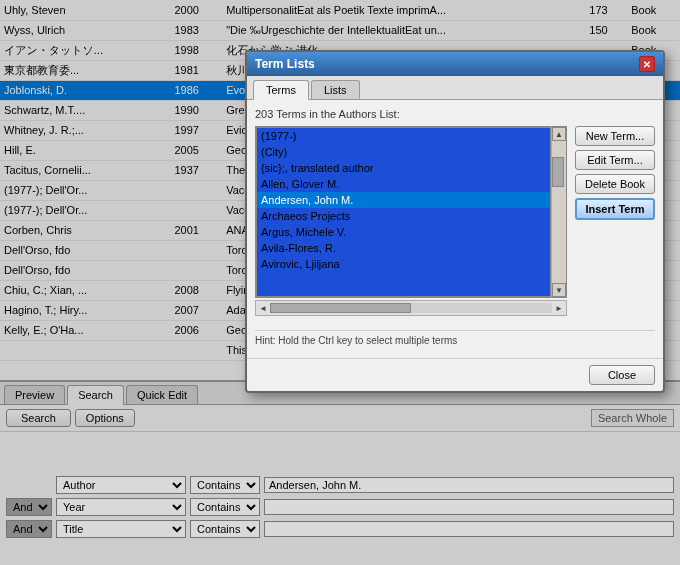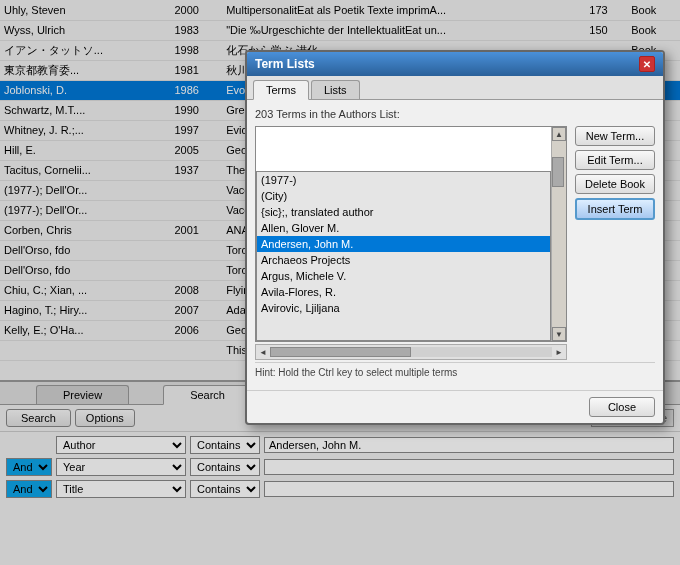--- a/index.html
+++ b/index.html
@@ -52,28 +52,27 @@
 
     .tabs-bar {
       display: flex;
       align-items: flex-end;
       background: #e0e0e0;
       border-bottom: 1px solid #999;
       padding: 3px 4px 0 4px;
       gap: 2px;
     }
     .tab-item {
-      padding: 3px 26px;
+      padding: 3px 10px;
       background: #d0d0d0;
       border: 1px solid #999;
       border-bottom: none;
       font-size: 11px;
       cursor: pointer;
       border-radius: 3px 3px 0 0;
-      margin-left: 32px;
     }
     .tab-item.active {
       background: #f0f0f0;
       border-bottom: 1px solid #f0f0f0;
       margin-bottom: -1px;
       z-index: 1;
     }
 
     .search-toolbar {
       display: flex;
@@ -105,32 +104,33 @@
       border: 1px solid #999;
       padding: 2px 6px;
       background: #e8e8e8;
     }
 
     .search-rows {
       padding: 4px 6px;
       display: flex;
       flex-direction: column;
       gap: 4px;
+      margin-top: 40px;
     }
     .search-row {
       display: flex;
       align-items: center;
       gap: 4px;
     }
     .and-select {
       width: 46px;
       font-size: 11px;
       padding: 1px 2px;
       border: 1px solid #888;
-      background: #0ea5e9;
+      background: #a3a3a3;
     }
     .field-select {
       width: 130px;
       font-size: 11px;
       padding: 1px 2px;
       border: 1px solid #888;
       background: #fff;
     }
     .cond-select {
       width: 70px;
@@ -235,24 +235,23 @@
 
     .terms-listbox-wrap {
       position: relative;
       flex: 1;
     }
 
     .terms-listbox {
       width: 100%;
       height: 170px;
       border: 1px solid #888;
-      background: #e5e5e5;
+      background: #1d4ed8;
       overflow-y: scroll;
       font-size: 11px;
-      margin-top: 44px;
     }
     .terms-listbox-item {
       padding: 2px 4px;
       cursor: pointer;
       white-space: nowrap;
     }
     .terms-listbox-item.selected {
       background: #0078d7;
       color: #fff;
     }
@@ -278,27 +277,27 @@
       border: 1px solid #888;
       border-radius: 3px;
       cursor: pointer;
       white-space: nowrap;
       min-width: 80px;
       text-align: center;
     }
     .dlg-btn.primary {
       background: linear-gradient(to bottom, #ddeeff, #a8c8f0);
       border: 2px solid #5599cc;
-      font-weight: normal;
+      font-weight: bold;
     }
 
     .hint-text {
       font-size: 10px;
       color: #444;
-      margin-top: 2px;
+      margin-top: 14px;
       padding: 4px 0;
       border-top: 1px solid #ccc;
     }
 
     .horizontal-scroll {
       display: flex;
       align-items: center;
       border: 1px solid #aaa;
       background: #e0e0e0;
       height: 16px;

